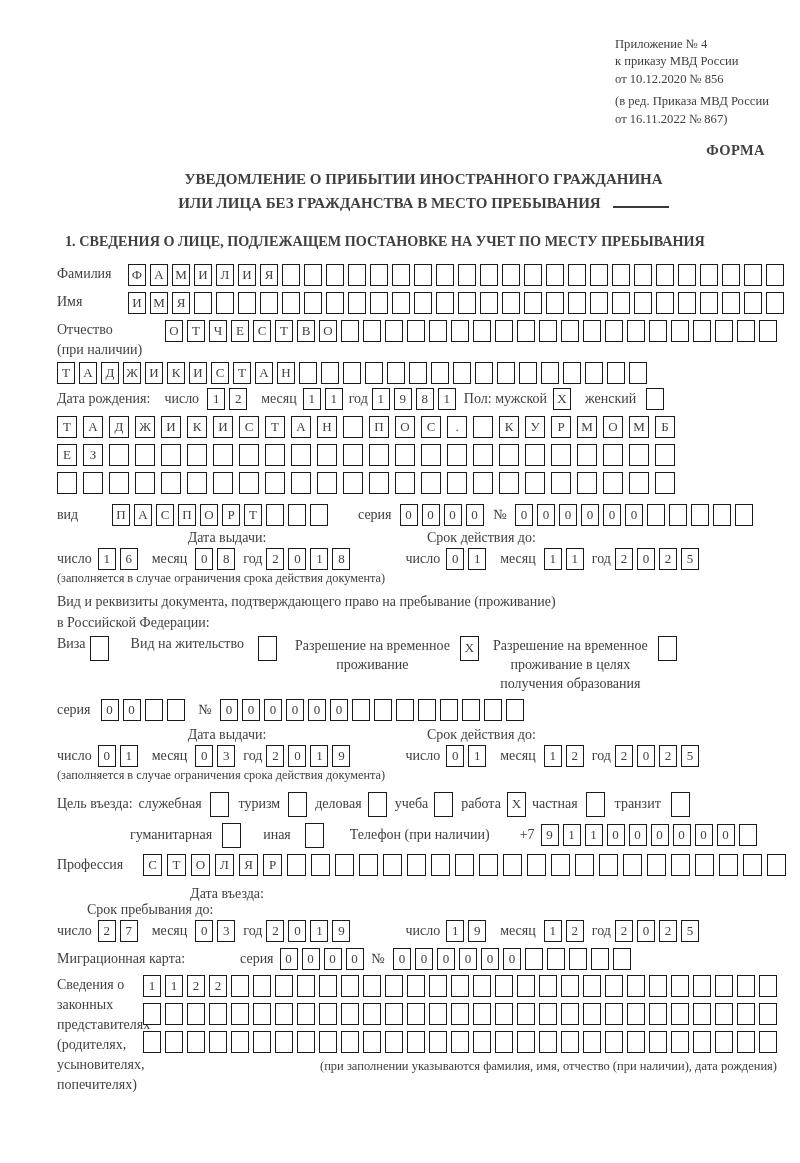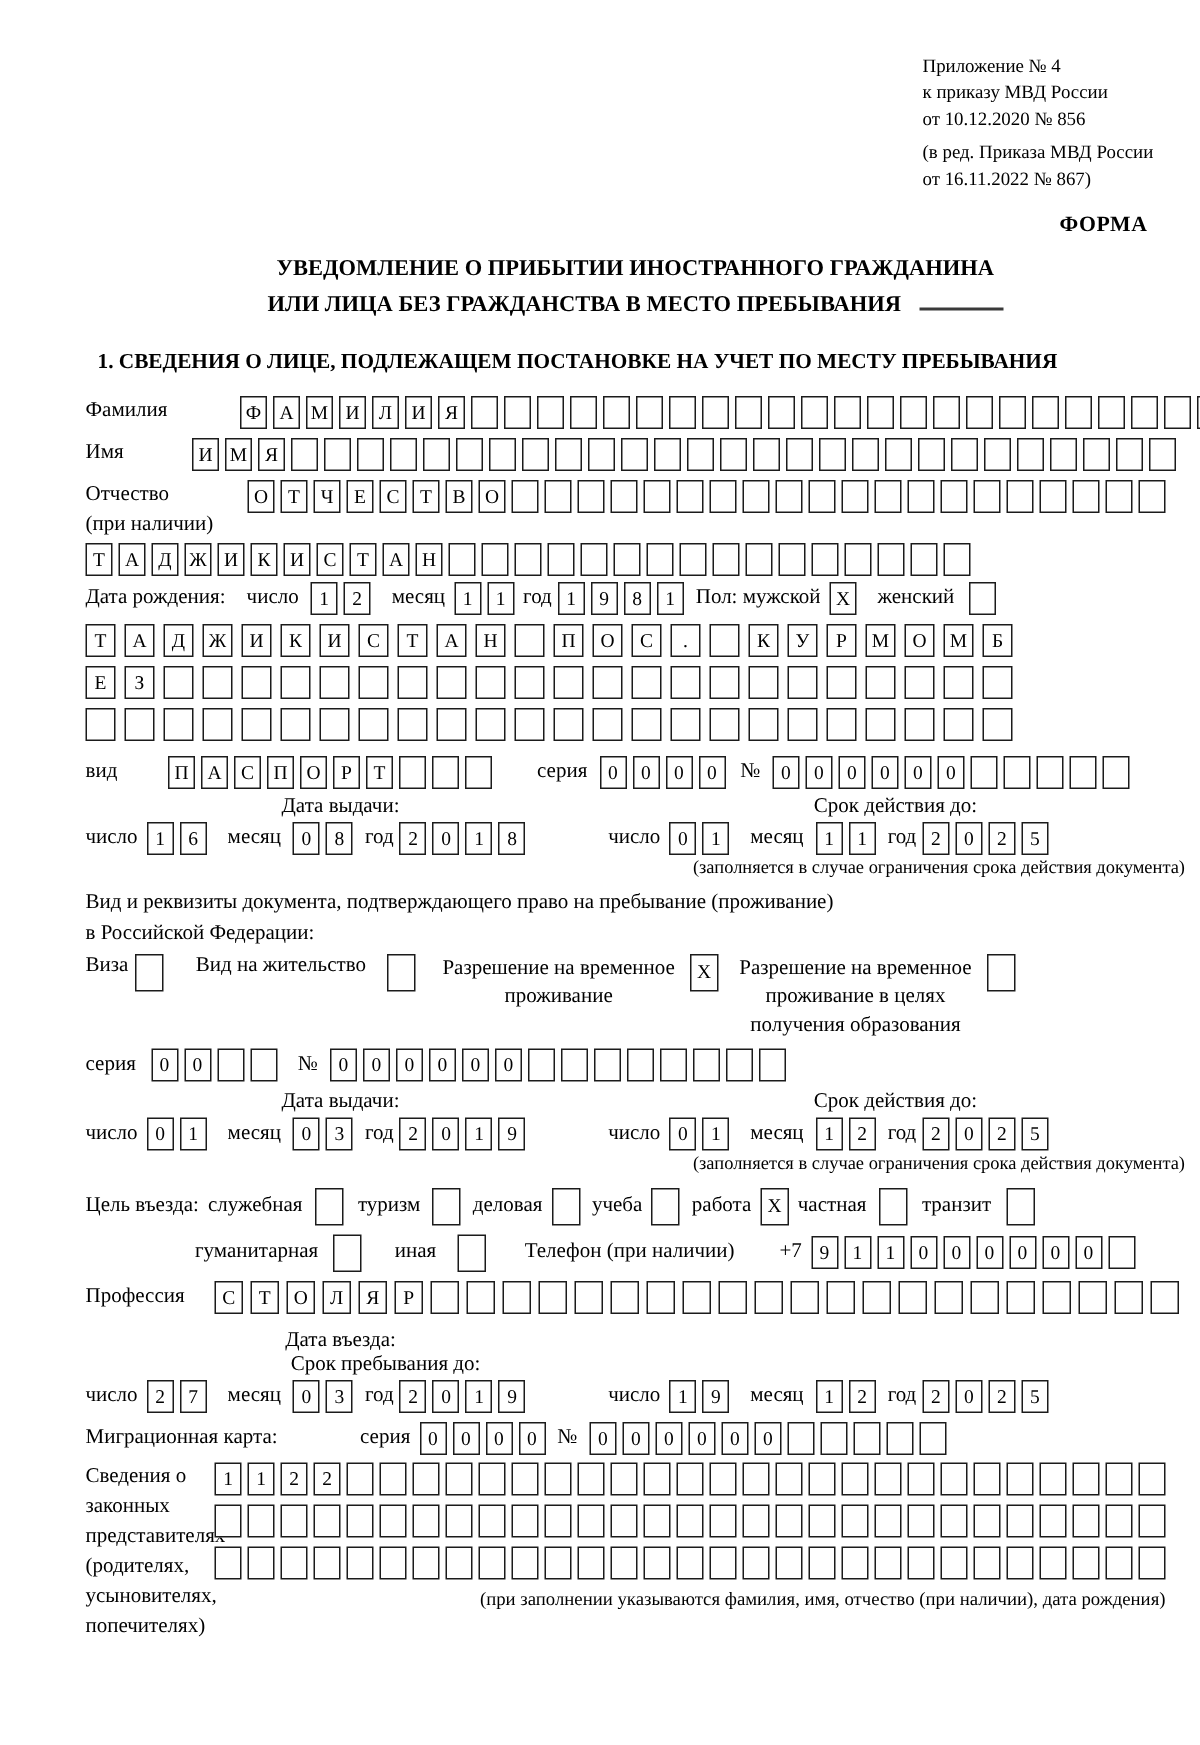--- a/index.html
+++ b/index.html
@@ -1,58 +1,58 @@
 <!DOCTYPE html>
 <html><head>
 <meta charset="utf-8">
 <style>
   * { margin:0; padding:0; box-sizing:border-box; }
   html,body { background:#fff; }
   .page {
-    width:800px; height:1163px; background:#ffffff; color:#000000;
+    width:800px; height:1163px; background:#ffffff; color:#404040;
     font-family:"Liberation Serif","DejaVu Serif",serif; font-size:14px;
     padding:36px 10px 8px 57px; overflow:hidden; position:relative;
   }
   .annex { margin-left:558px; font-size:12.6px; line-height:1.38; }
   .annex .ed1 { margin-top:5px; }
   .forma { text-align:right; padding-right:25px; margin-top:14px; font-weight:bold; font-size:14.5px; letter-spacing:.4px; }
   .title { text-align:center; font-weight:bold; font-size:15px; line-height:1.6; margin-top:8px; }
   .uline { display:inline-block; width:56px; border-bottom:2.2px solid #3a3a3a; height:6px; margin-left:12px; }
   .sec { font-weight:bold; font-size:14.2px; margin-top:18px; margin-left:8px; }
 
   .frow { display:flex; align-items:flex-start; }
   .crow { display:flex; align-items:center; }
   .lbl { display:block; line-height:20px; }
   .lblcol { flex:none; line-height:20px; }
   .w71{width:71px;flex:none;} .w108{width:108px;flex:none;} .w115{width:115px;flex:none;}
   .w105{width:105px;flex:none;} .w86{width:86px;flex:none;} .w55{width:55px;flex:none;}
   .mt1{margin-top:1px;} .mt2{margin-top:2px;} .mt4{margin-top:4px;} .mt5{margin-top:5px;}
-  .mt6{margin-top:6px;} .mt8{margin-top:8px;} .mt10{margin-top:10px;flex-direction:column;} .mt14{margin-top:14px;gap:32px;}
+  .mt6{margin-top:6px;} .mt8{margin-top:8px;} .mt10{margin-top:10px;flex-direction:column;} .mt14{margin-top:14px;}
   .ml4{margin-left:4px;} .ml6{margin-left:6px;} .ml8{margin-left:8px;} .ml10{margin-left:10px;}
   .ml14{margin-left:14px;} .ml18{margin-left:18px;} .ml22{margin-left:22px;} .ml26{margin-left:26px;}
   .ml30{margin-left:30px;} .ml55{margin-left:55px;} .ml73{margin-left:73px;}
 
   .cells { display:inline-flex; gap:4px; flex:none; }
   .cell {
     flex:none; display:inline-block; width:18px; height:22px;
     border:1.6px solid #1b1b1b; text-align:center; font-size:13px; line-height:19px;
     background:#fff;
   }
   .cells.wide { gap:6px; } .cells.wide .cell { width:20px; }
   .cells.prof { gap:5px; } .cells.prof .cell { width:19px; }
   .cells.big .cell { width:19px; height:25px; line-height:22px; }
 
   .stack3 > .cells { display:flex; margin-bottom:6px; }
   .center-b { text-align:center; font-weight:bold; font-size:13.8px; }
 
   .dual-head { display:flex; font-size:14px; }
   .dh-left { width:340px; text-align:center; flex:none; }
-  .dh-right { width:340px; margin-left:30px; text-align:center; flex:none; }
+  .dh-right { width:340px; margin-left:30px; flex:none; }
   .dgroup { display:inline-flex; align-items:center; flex:none; }
-  .note-right { text-align:right; font-size:12.3px; line-height:1.25; }
+  .note-right { text-align:left; font-size:12.3px; line-height:1.25; }
 
   .pcenter { text-align:center; line-height:19px; flex:none; }
   .popt { display:inline-flex; align-items:center; }
   .rep-note { font-size:12.5px; text-align:right; }
 </style>
 </head>
 <body>
 
 <div class="page">
 

